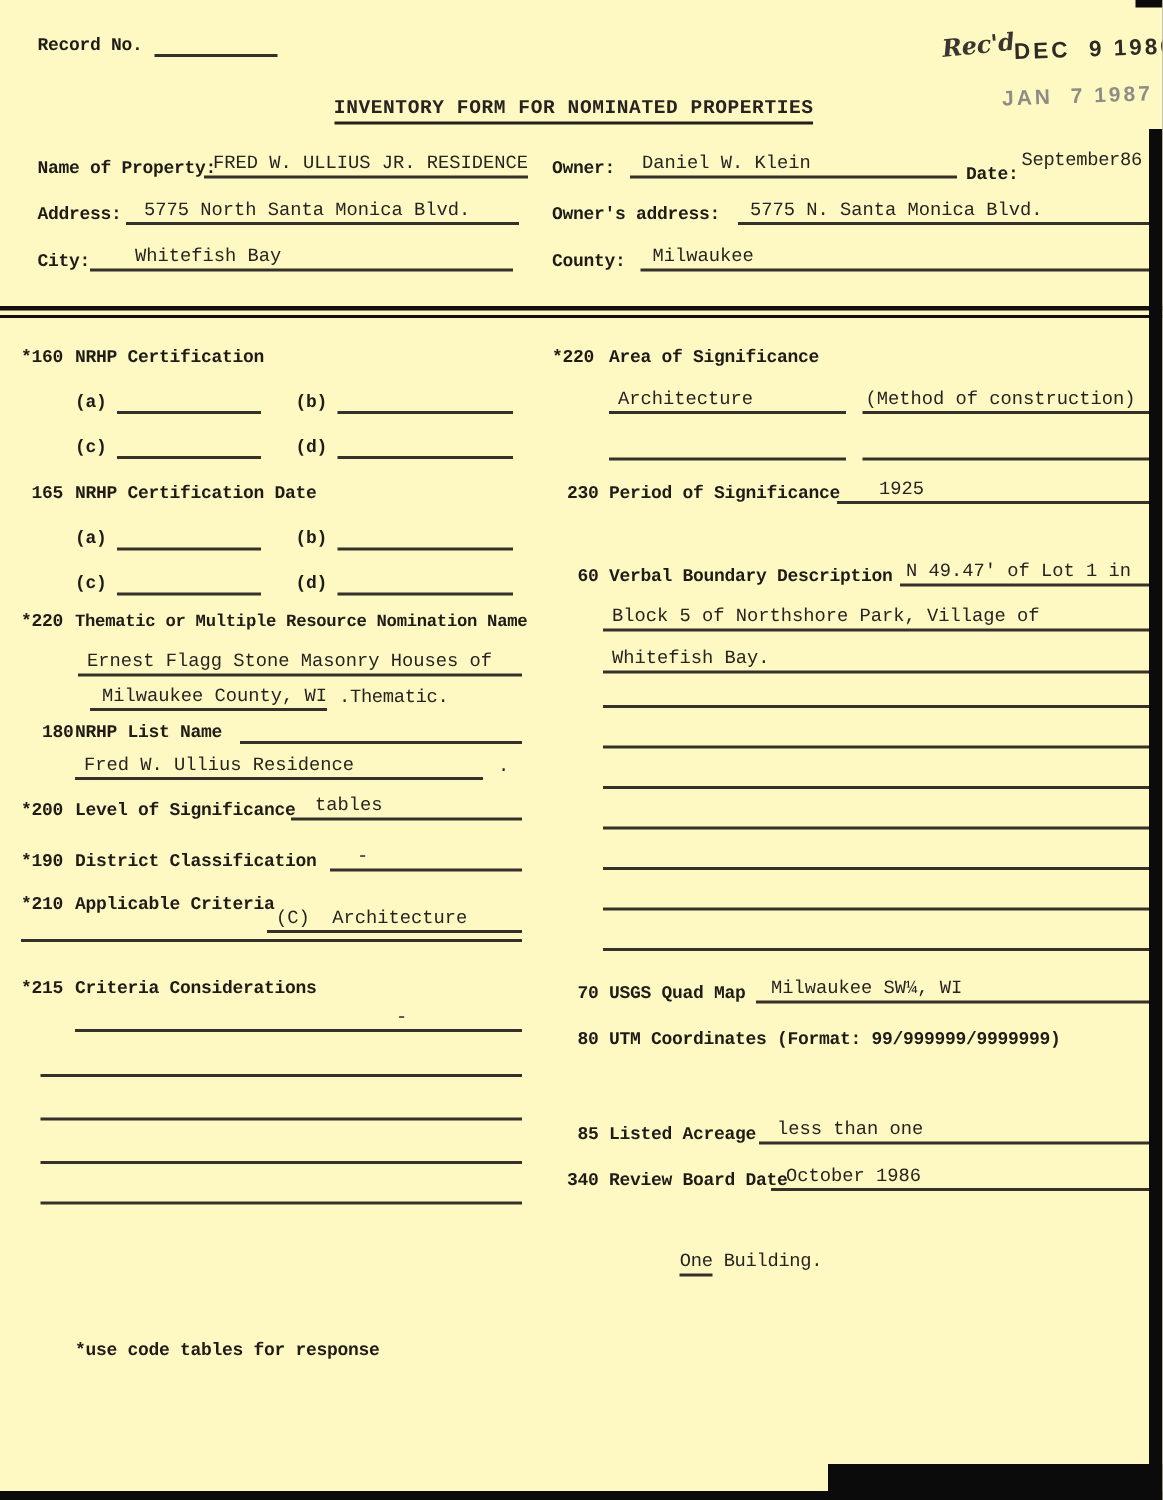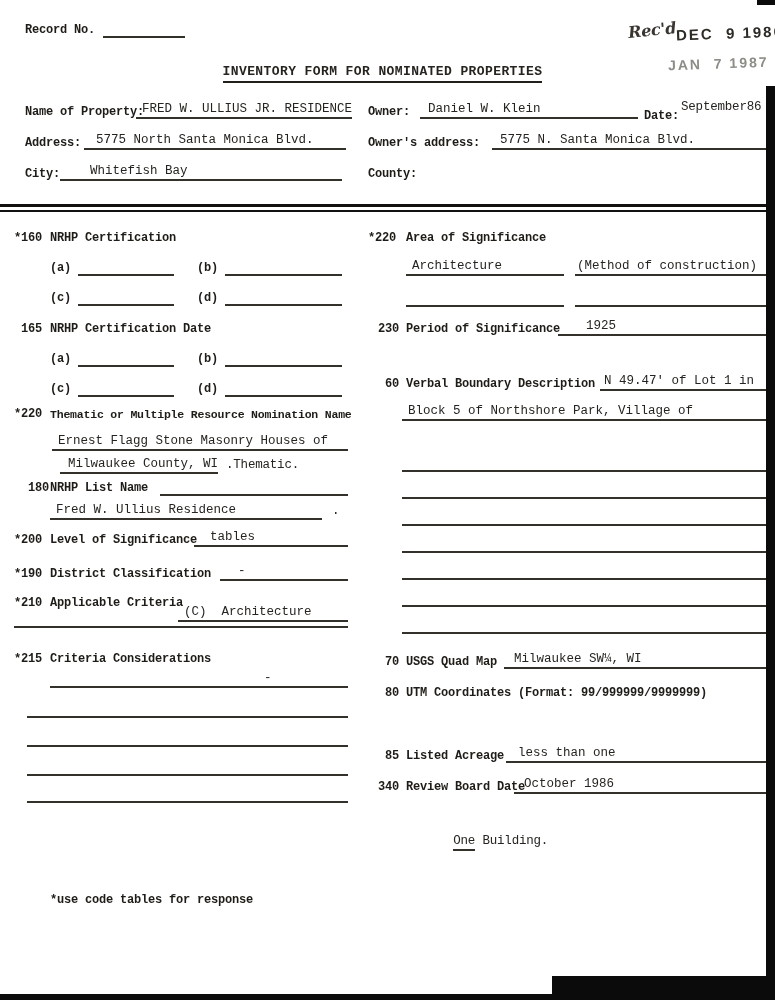--- a/index.html
+++ b/index.html
@@ -1,19 +1,19 @@
 <!DOCTYPE html>
 <html><head>
 <meta charset="utf-8">
 <style>
   * { margin:0; padding:0; box-sizing:border-box; }
   html,body { width:775px; height:1000px; background:#9a9a9a; }
   .page {
     position:relative; width:775px; height:1000px; overflow:hidden;
-    background:#ffffff;
+    background:#fef9c3;
     font-family:"Liberation Mono","DejaVu Sans Mono",monospace;
     color:#272420;
   }
   .t { position:absolute; white-space:pre; font-size:12px; letter-spacing:-0.2px; }
   .b { font-weight:700; color:#1f1c18; }
   .v { font-size:12.5px; }
   .sm { font-size:11.5px; }
   .u {
     position:absolute; border-bottom:2px solid #34302a;
     font-size:12.5px; white-space:pre;
@@ -69,20 +69,21 @@
   <span class="t v" style="left:681px;top:100px">September86</span>
 
   <span class="t b" style="left:25px;top:136px">Address:</span>
   <div class="u" style="left:84px;top:131px;width:262px;height:19px;padding-left:12px">5775 North Santa Monica Blvd.</div>
   <span class="t b" style="left:368px;top:136px">Owner's address:</span>
   <div class="u" style="left:492px;top:131px;width:274px;height:19px;padding-left:8px">5775 N. Santa Monica Blvd.</div>
 
   <span class="t b" style="left:25px;top:167px">City:</span>
   <div class="u" style="left:60px;top:162px;width:282px;height:19px;padding-left:30px">Whitefish Bay</div>
   <span class="t b" style="left:368px;top:167px">County:</span>
+  <div class="u" style="left:427px;top:162px;width:339px;height:19px;padding-left:8px">Milwaukee</div>
 
   <div class="rule" style="top:204px;height:3px"></div>
   <div class="rule" style="top:210px;height:2px"></div>
 
   <span class="t b" style="left:14px;top:231px">*160</span>
   <span class="t b" style="left:50px;top:231px">NRHP Certification</span>
 
   <span class="t b" style="left:50px;top:261px">(a)</span>
   <div class="u" style="left:78px;top:262px;width:96px;height:14px"></div>
   <span class="t b" style="left:197px;top:261px">(b)</span>
@@ -147,20 +148,21 @@
   <div class="u" style="left:575px;top:293px;width:191px;height:14px"></div>
 
   <span class="t b" style="left:378px;top:322px">230</span>
   <span class="t b" style="left:406px;top:322px">Period of Significance</span>
   <div class="u" style="left:558px;top:315px;width:208px;height:21px;padding-left:28px">1925</div>
 
   <span class="t b" style="left:385px;top:377px">60</span>
   <span class="t b" style="left:406px;top:377px">Verbal Boundary Description</span>
   <div class="u sm" style="left:600px;top:370px;width:168px;height:21px;padding-left:4px">N 49.47' of Lot 1 in</div>
   <div class="u" style="left:402px;top:400px;width:366px;height:21px;padding-left:6px">Block 5 of Northshore Park, Village of</div>
+  <div class="u" style="left:402px;top:428px;width:366px;height:21px;padding-left:6px">Whitefish Bay.</div>
   <div class="u" style="left:402px;top:458px;width:366px;height:14px"></div>
   <div class="u" style="left:402px;top:485px;width:366px;height:14px"></div>
   <div class="u" style="left:402px;top:512px;width:366px;height:14px"></div>
   <div class="u" style="left:402px;top:539px;width:366px;height:14px"></div>
   <div class="u" style="left:402px;top:566px;width:366px;height:14px"></div>
   <div class="u" style="left:402px;top:593px;width:366px;height:14px"></div>
   <div class="u" style="left:402px;top:620px;width:366px;height:14px"></div>
 
   <span class="t b" style="left:385px;top:655px">70</span>
   <span class="t b" style="left:406px;top:655px">USGS Quad Map</span>

